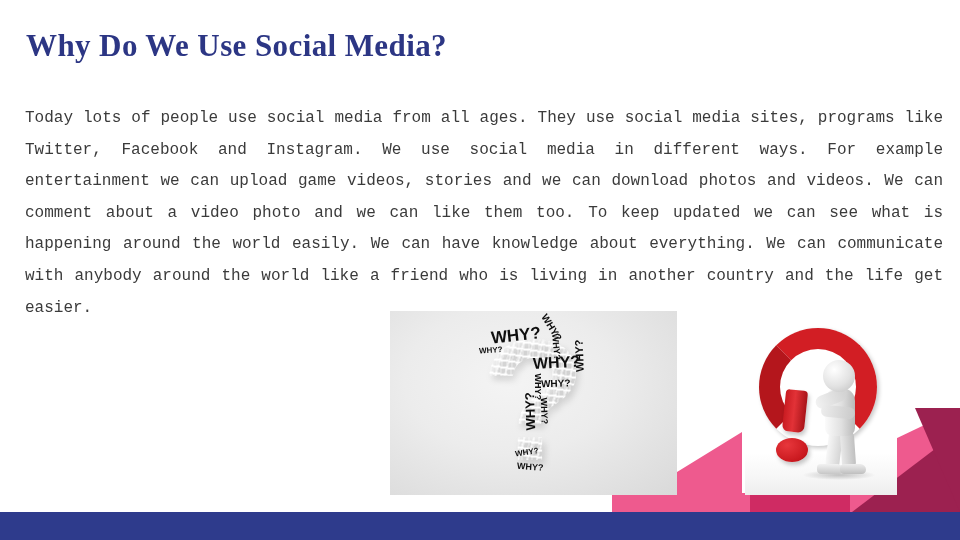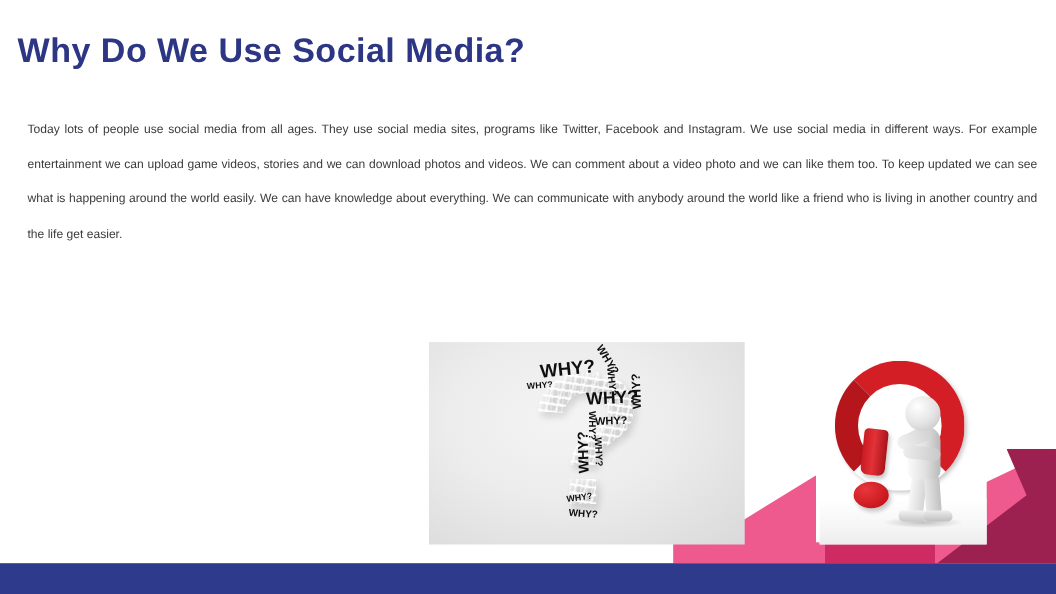--- a/index.html
+++ b/index.html
@@ -19,40 +19,40 @@
   #slide {
     position: absolute;
     inset: 0;
     background: #ffffff;
     overflow: hidden;
   }
 
   
   #slide-title {
     position: absolute;
-    left: 16px;
+    left: 26px;
     top: 28px;
     width: 900px;
-    font-family: Liberation Sans, sans-serif;
+    font-family: Liberation Serif, serif;
     font-size: 31px;
     font-weight: 700;
     letter-spacing: 0.4px;
     color: #2c3684;
     line-height: 1.18;
     white-space: nowrap;
   }
 
   
   #body-text {
     position: absolute;
     left: 25px;
     top: 103px;
     width: 918px;
-    font-family: Liberation Sans, sans-serif;
-    font-size: 11px;
+    font-family: Liberation Mono, monospace;
+    font-size: 16px;
     line-height: 31.6px;
     color: #3b3b3b;
     text-align: justify;
     text-justify: inter-word;
     -webkit-hyphens: none;
     hyphens: none;
   }
 
   
   .deco {

